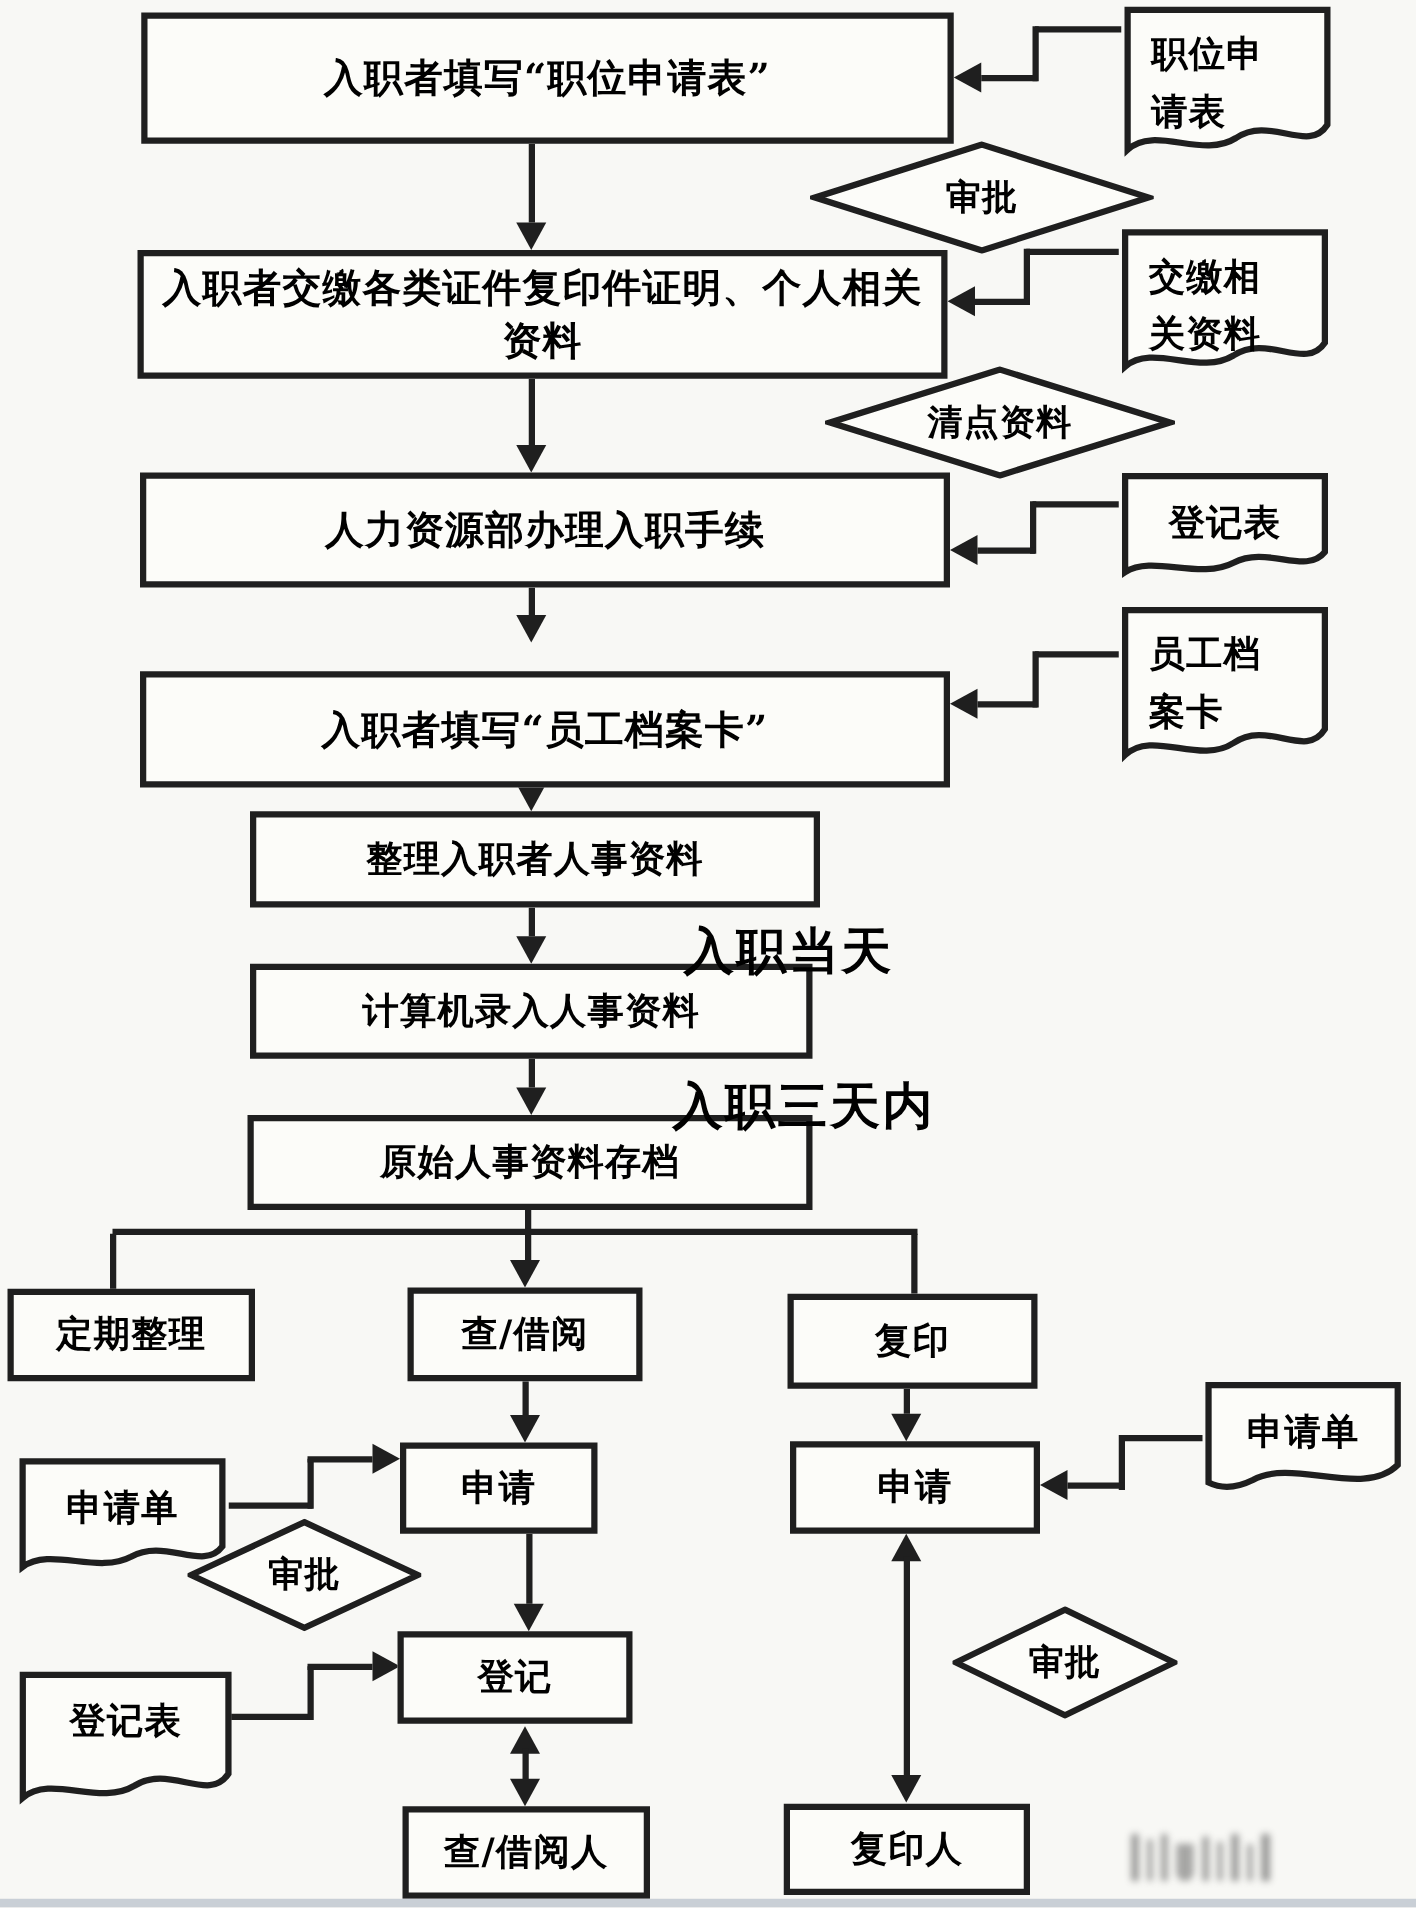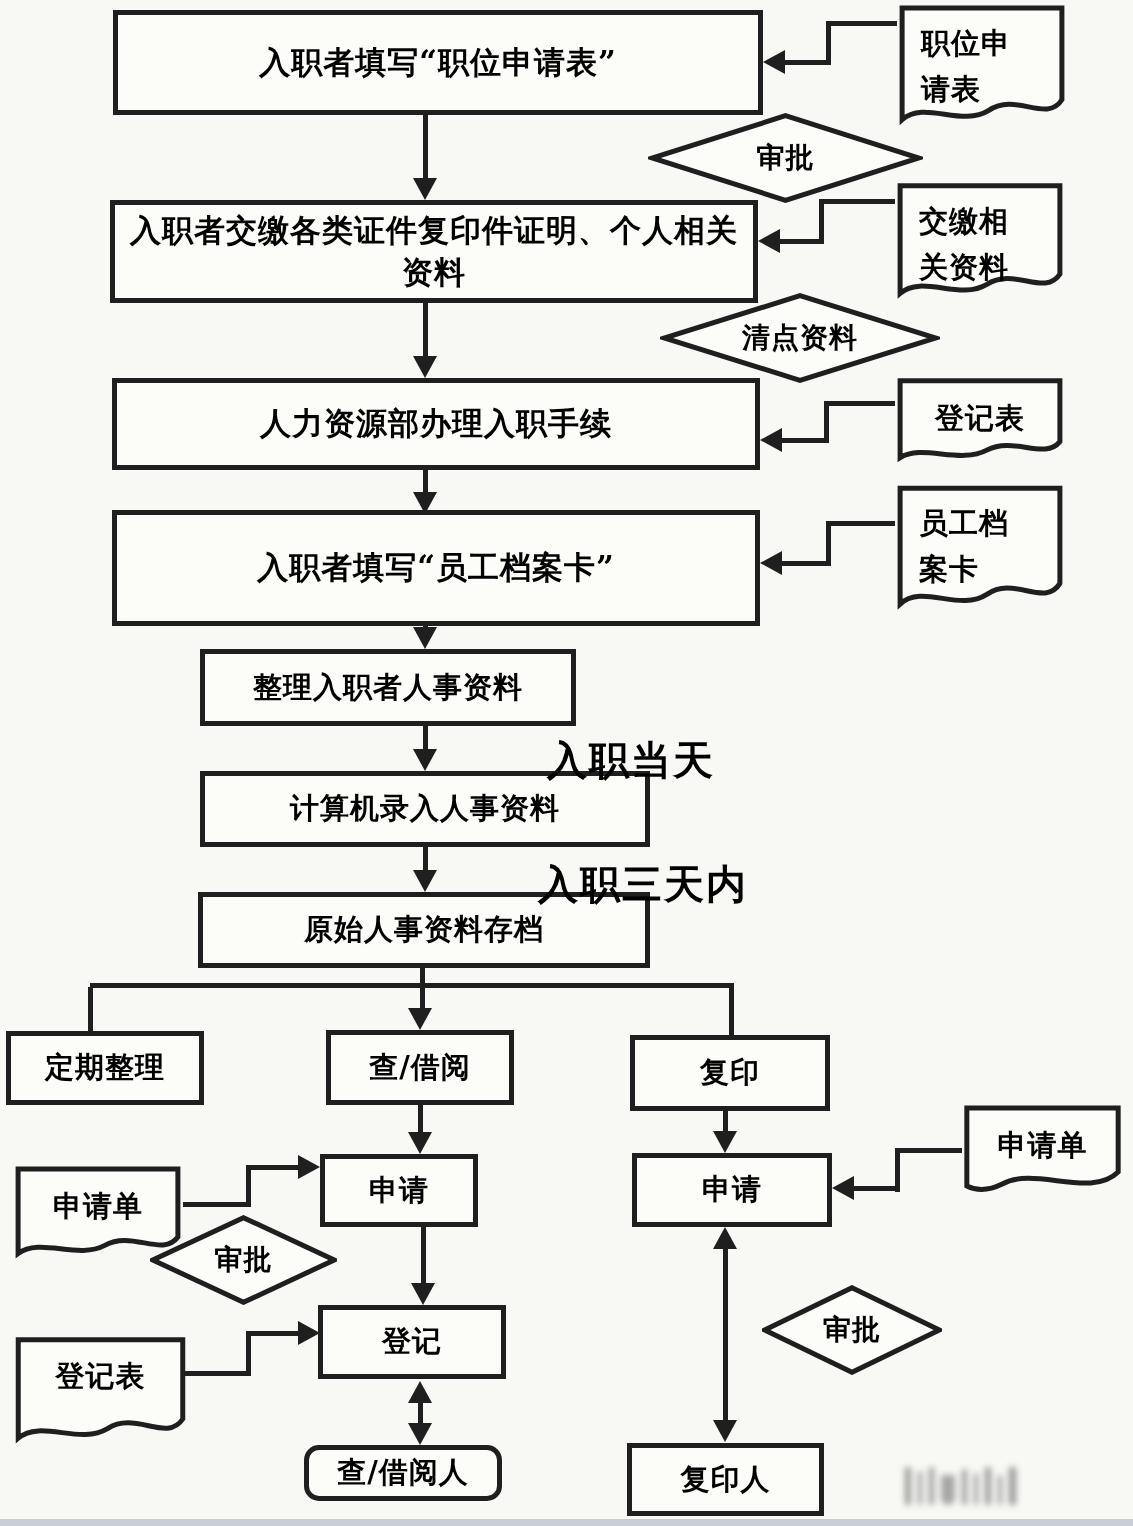--- a/index.html
+++ b/index.html
@@ -142,34 +142,34 @@
   <div>
     <div class="hl" style="left:897px;top:1148px;width:65px;"></div>
     <div class="vl" style="left:895px;top:1148px;height:44px;"></div>
     <div class="hl" style="left:854px;top:1186px;width:45px;"></div>
     <div class="ah left" style="left:832px;top:1176px;"></div>
   </div>
 
   <div class="box fs31" style="left:113px;top:10px;width:650px;height:105px;">入职者填写“职位申请表”</div>
   <div class="box fs31" style="left:110px;top:200px;width:648px;height:103px;">入职者交缴各类证件复印件证明、个人相关资料</div>
   <div class="box fs31" style="left:112px;top:378px;width:648px;height:92px;">人力资源部办理入职手续</div>
-  <div class="box fs31" style="left:112px;top:510px;width:648px;height:116px;">入职者填写“员工档案卡”</div>
-  <div class="box fs29" style="left:200px;top:649px;width:376px;height:77px;">整理入职者人事资料</div>
+  <div class="box fs31" style="left:112px;top:537px;width:648px;height:93px;">入职者填写“员工档案卡”</div>
+  <div class="box fs29" style="left:200px;top:649px;width:456px;height:77px;">整理入职者人事资料</div>
   <div class="box fs29" style="left:200px;top:771px;width:450px;height:76px;">计算机录入人事资料</div>
   <div class="box fs29" style="left:198px;top:892px;width:452px;height:76px;">原始人事资料存档</div>
 
   <div class="note" style="left:547px;top:733px;">入职当天</div>
   <div class="note" style="left:538px;top:857px;">入职三天内</div>
 
   <div class="box fs29" style="left:6px;top:1031px;width:198px;height:74px;">定期整理</div>
   <div class="box fs29" style="left:326px;top:1030px;width:188px;height:75px;">查/借阅</div>
   <div class="box fs29" style="left:630px;top:1035px;width:200px;height:76px;">复印</div>
   <div class="box fs29" style="left:320px;top:1154px;width:158px;height:73px;">申请</div>
   <div class="box fs29" style="left:318px;top:1305px;width:188px;height:74px;">登记</div>
-  <div class="box fs29" style="left:304px;top:1445px;width:198px;height:56px;border-radius:15px;">查/借阅人</div>
+  <div class="box fs29" style="left:322px;top:1445px;width:198px;height:74px;">查/借阅人</div>
   <div class="box fs29" style="left:632px;top:1153px;width:200px;height:74px;">申请</div>
   <div class="box fs29" style="left:627px;top:1443px;width:197px;height:73px;">复印人</div>
 
   <div class="shape diamond" style="left:648px;top:113px;width:275px;height:90px;">
     <svg viewBox="0 0 200 100" preserveAspectRatio="none">
       <polygon points="100,3 197,50 100,97 3,50" fill="#fcfcf9" stroke="#1f1f1f" stroke-width="5" vector-effect="non-scaling-stroke"></polygon>
     </svg>
     <div class="lbl">审批</div>
   </div>
   <div class="shape diamond" style="left:660px;top:293px;width:280px;height:90px;">

